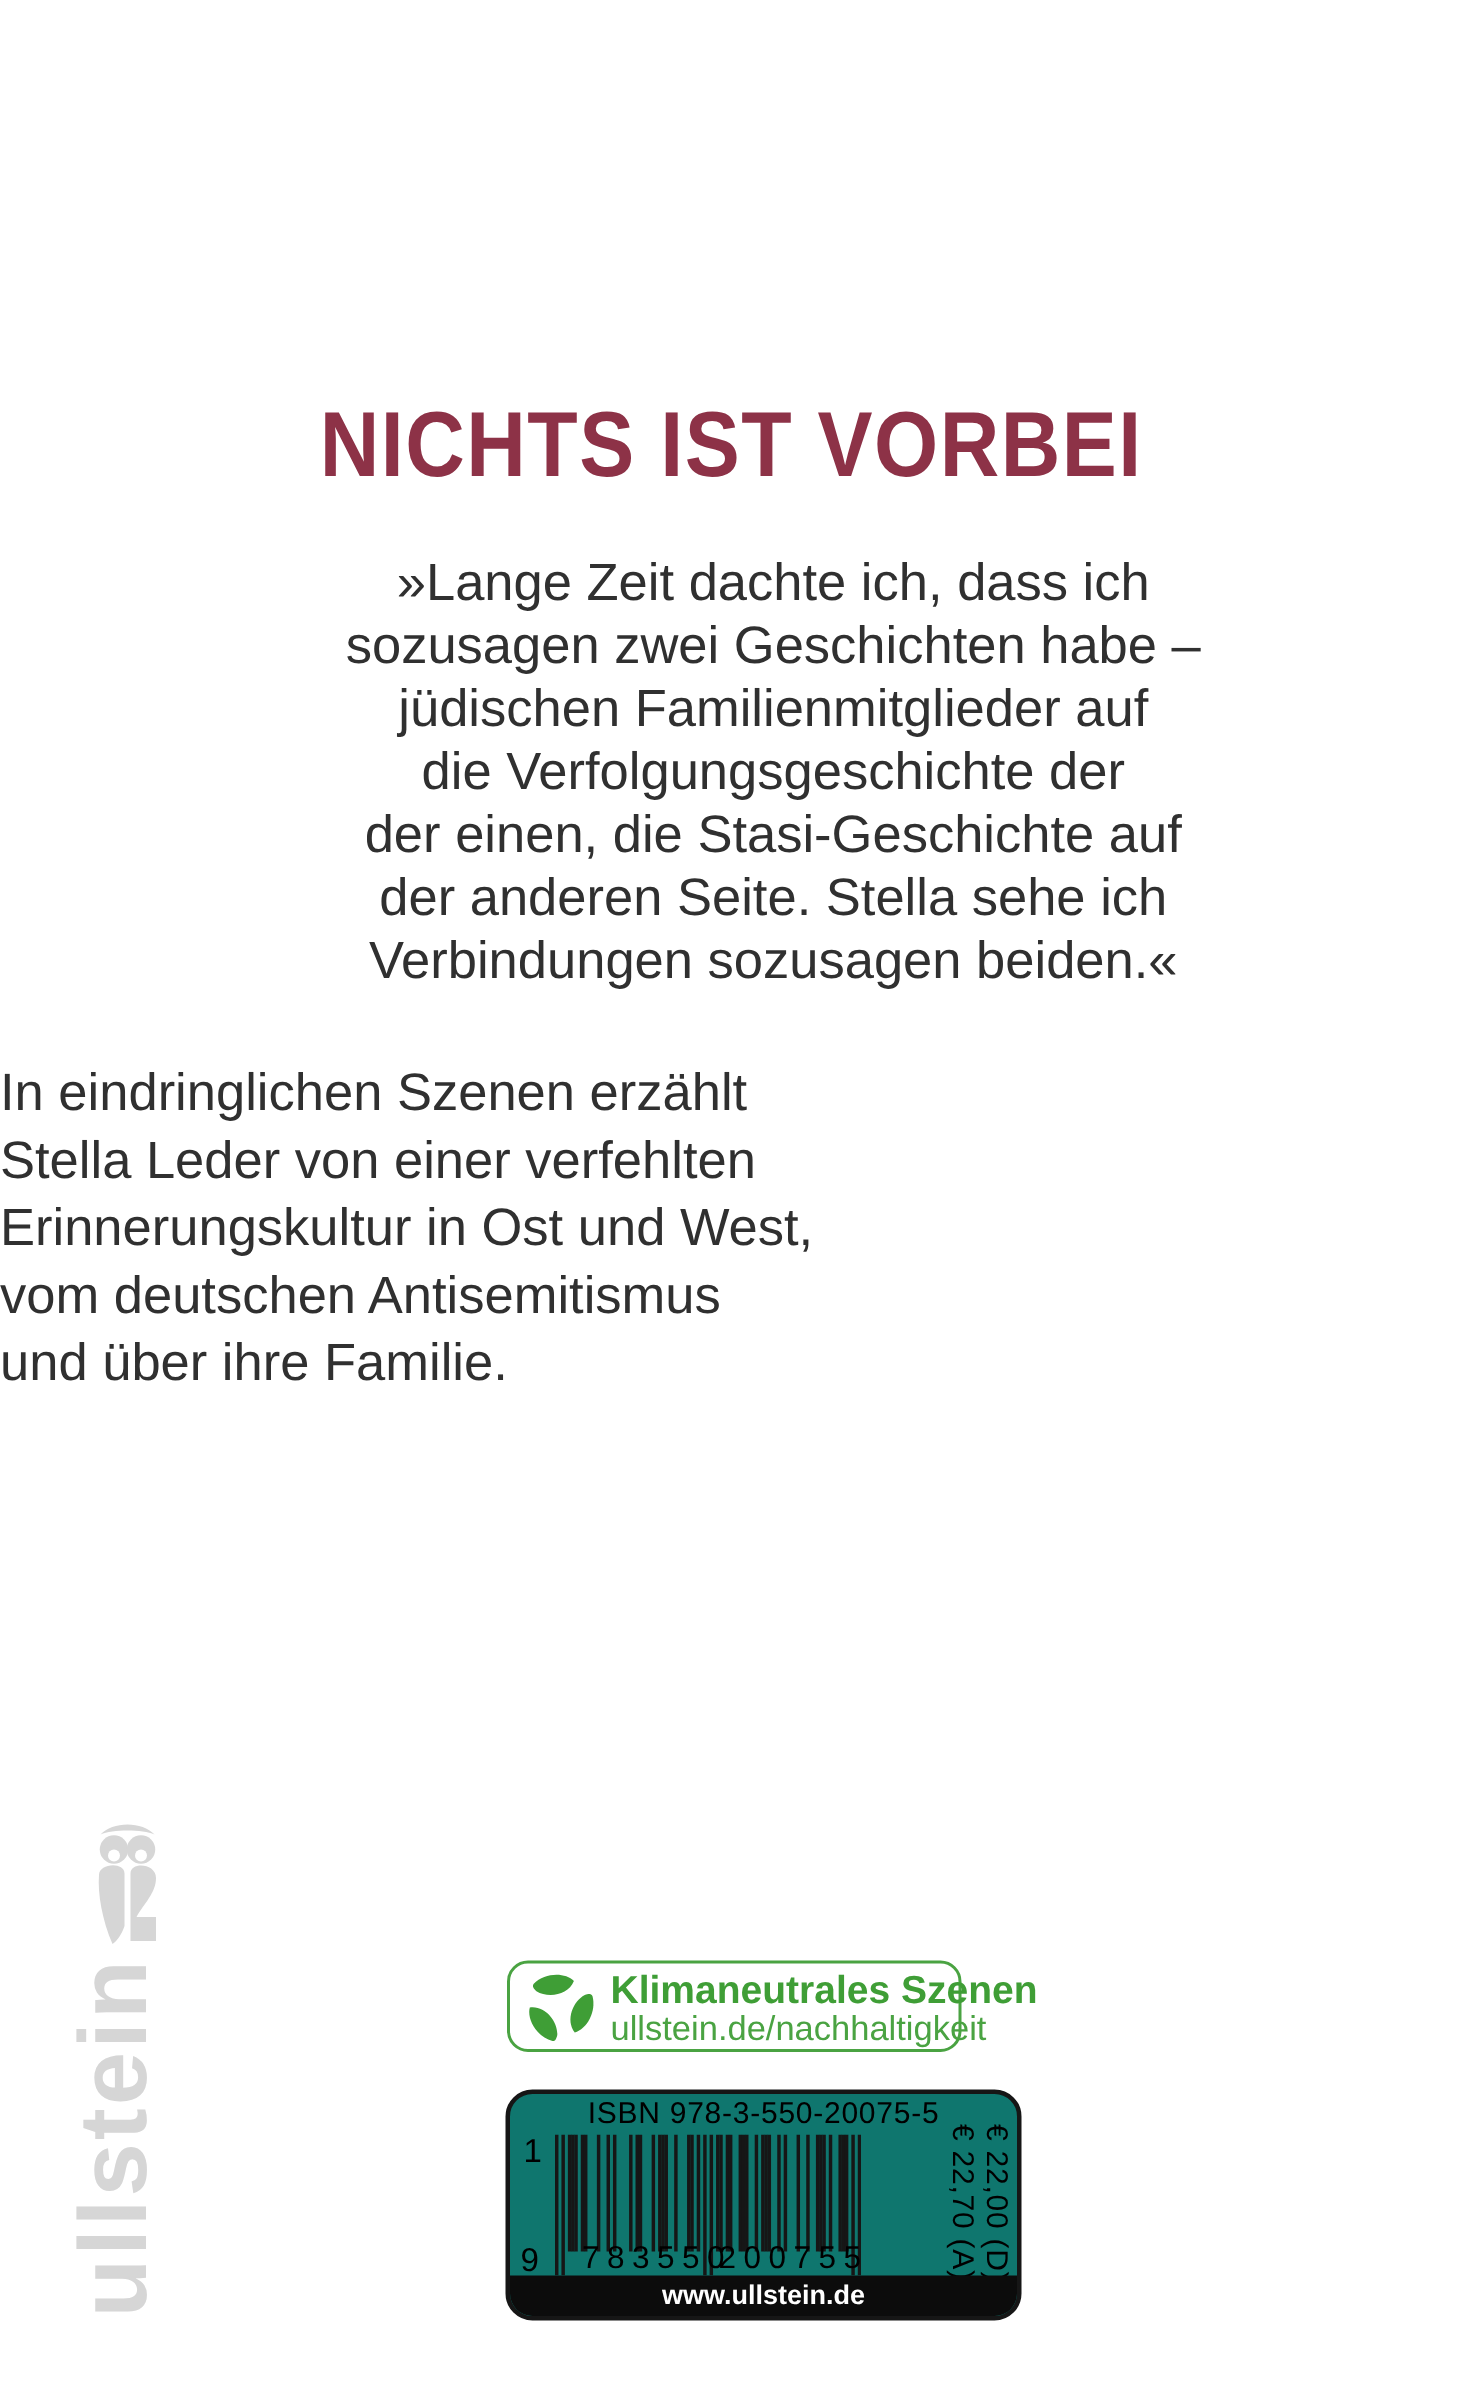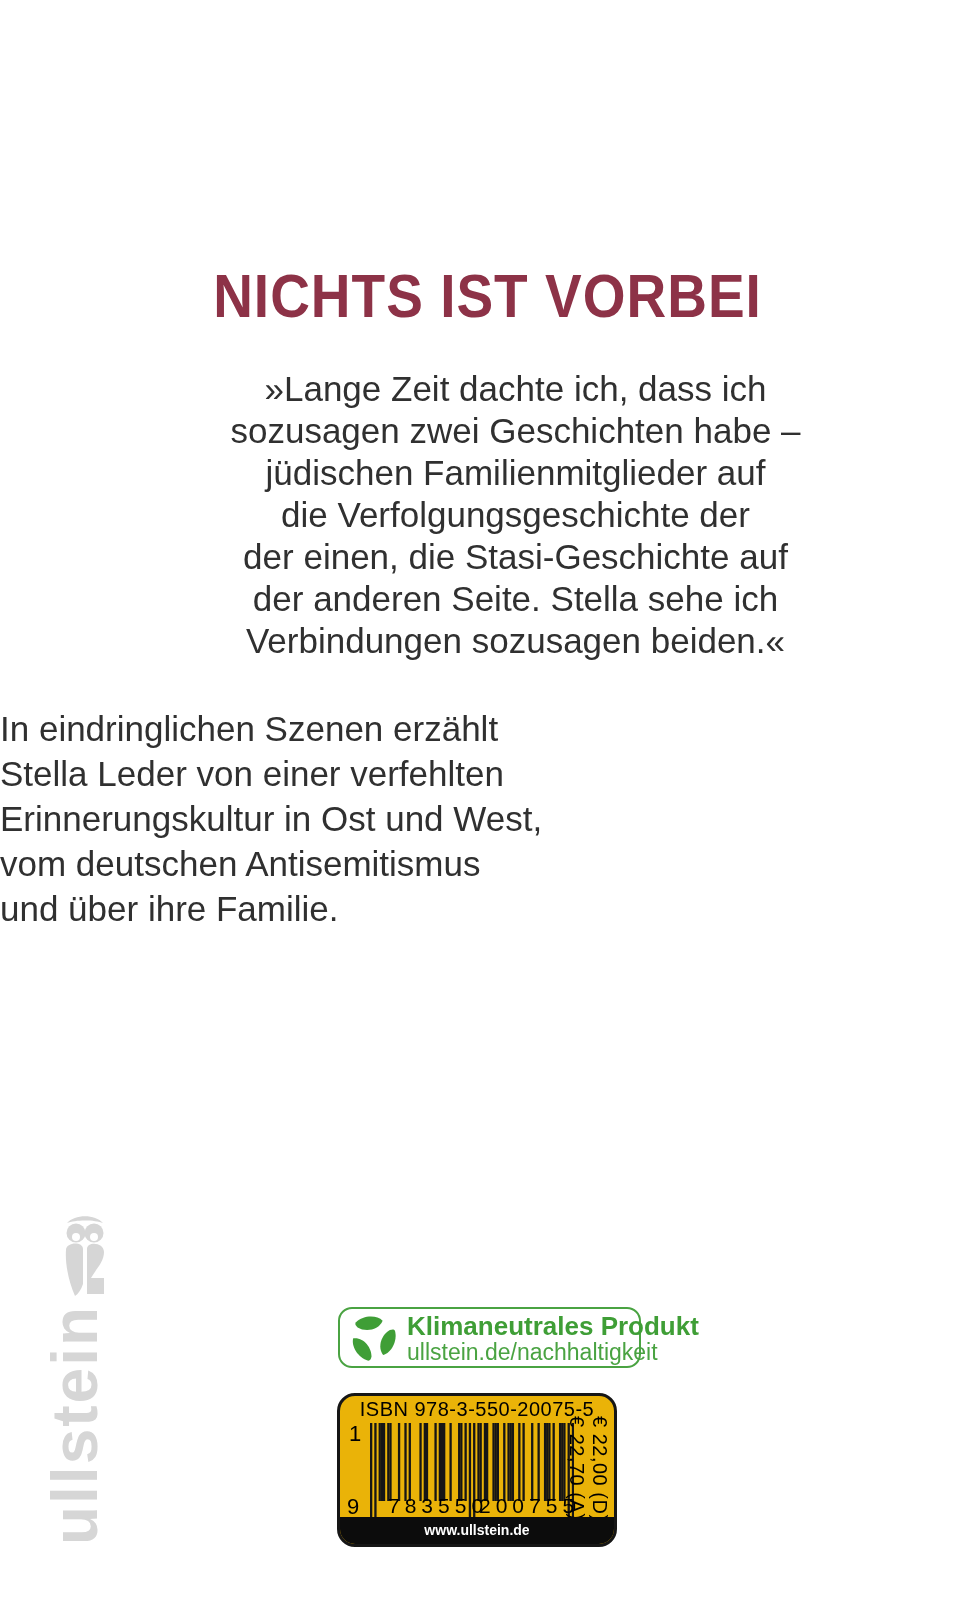--- a/index.html
+++ b/index.html
@@ -24,36 +24,36 @@
             color:#d6d6d6;white-space:nowrap;}
 
   .badge{position:absolute;left:338px;top:1307px;width:303px;height:61px;
          box-sizing:border-box;border:2px solid #4aa342;border-radius:14px;
          display:flex;align-items:center;padding:3px 8px 3px 7px;background:#fff;}
   .badge-icon{width:52px;height:50px;flex:0 0 auto;margin-right:8px;}
   .badge-text{display:flex;flex-direction:column;justify-content:center;}
   .badge-title{font-size:26px;font-weight:bold;color:#3f9e36;line-height:28px;white-space:nowrap;}
   .badge-url{font-size:23px;color:#4aa342;line-height:24px;white-space:nowrap;}
 
-  .isbn-block{position:absolute;left:337px;top:1393px;width:280px;height:154px;
-              box-sizing:border-box;background:#eab308;border:3px solid #161616;
+  .isbn-block{position:absolute;left:337px;top:1393px;width:344px;height:154px;
+              box-sizing:border-box;background:#0f766e;border:3px solid #161616;
               border-radius:18px;overflow:hidden;}
   .isbn-text{position:absolute;top:2px;left:0;width:100%;text-align:center;
              font-size:20px;letter-spacing:0.5px;color:#000;}
   .digit-first{position:absolute;left:9px;top:25px;font-size:22px;color:#000;}
   .digit-nine{position:absolute;left:7px;top:98px;font-size:22px;color:#000;}
   #barcode{position:absolute;left:30px;top:27px;}
   .bc-digits{position:absolute;top:98px;font-size:21px;letter-spacing:5px;color:#000;}
   .bc-left{left:48px;}
   .bc-right{left:139px;}
   .prices{position:absolute;right:3px;top:20px;writing-mode:vertical-rl;text-orientation:mixed;
           font-size:20px;color:#000;line-height:23px;letter-spacing:0.5px;}
   .prices span{display:block;white-space:nowrap;}
   .web-strip{position:absolute;left:0;right:0;bottom:0;height:27px;background:#0c0c0c;
-             color:#ffffff;font-weight:bold;font-size:14px;text-align:center;line-height:27px;}
+             color:#ffffff;font-weight:bold;font-size:18px;text-align:center;line-height:27px;}
 </style>
 </head>
 <body>
 
 <div class="page">
 
   <h1 class="headline">NICHTS IST VORBEI</h1>
 
   <div class="quote">
     <div>»Lange Zeit dachte ich, dass ich</div>
@@ -93,21 +93,21 @@
 
   <div class="badge">
     <svg class="badge-icon" viewBox="0 0 52 52">
       <g fill="#3f9e36">
         <path transform="rotate(0 26 26)" d="M8 10 C16 2 30 2 36 8 C32 18 18 20 10 15 C8 13 7 12 8 10 Z"></path>
         <path transform="rotate(120 26 26)" d="M8 10 C16 2 30 2 36 8 C32 18 18 20 10 15 C8 13 7 12 8 10 Z"></path>
         <path transform="rotate(240 26 26)" d="M8 10 C16 2 30 2 36 8 C32 18 18 20 10 15 C8 13 7 12 8 10 Z"></path>
       </g>
     </svg>
     <div class="badge-text">
-      <span class="badge-title">Klimaneutrales Produkt</span>
+      <span class="badge-title">Klimaneutrales Szenen</span>
       <span class="badge-url">ullstein.de/nachhaltigkeit</span>
     </div>
   </div>
 
   <div class="isbn-block">
     <div class="isbn-text">ISBN 978-3-550-20075-5</div>
     <div class="digit-first">1</div>
     <svg id="barcode" width="204" height="94">
         <rect x="0.00" y="0" width="2.30" height="94" fill="#161616"></rect>
         <rect x="4.29" y="0" width="2.30" height="94" fill="#161616"></rect>

